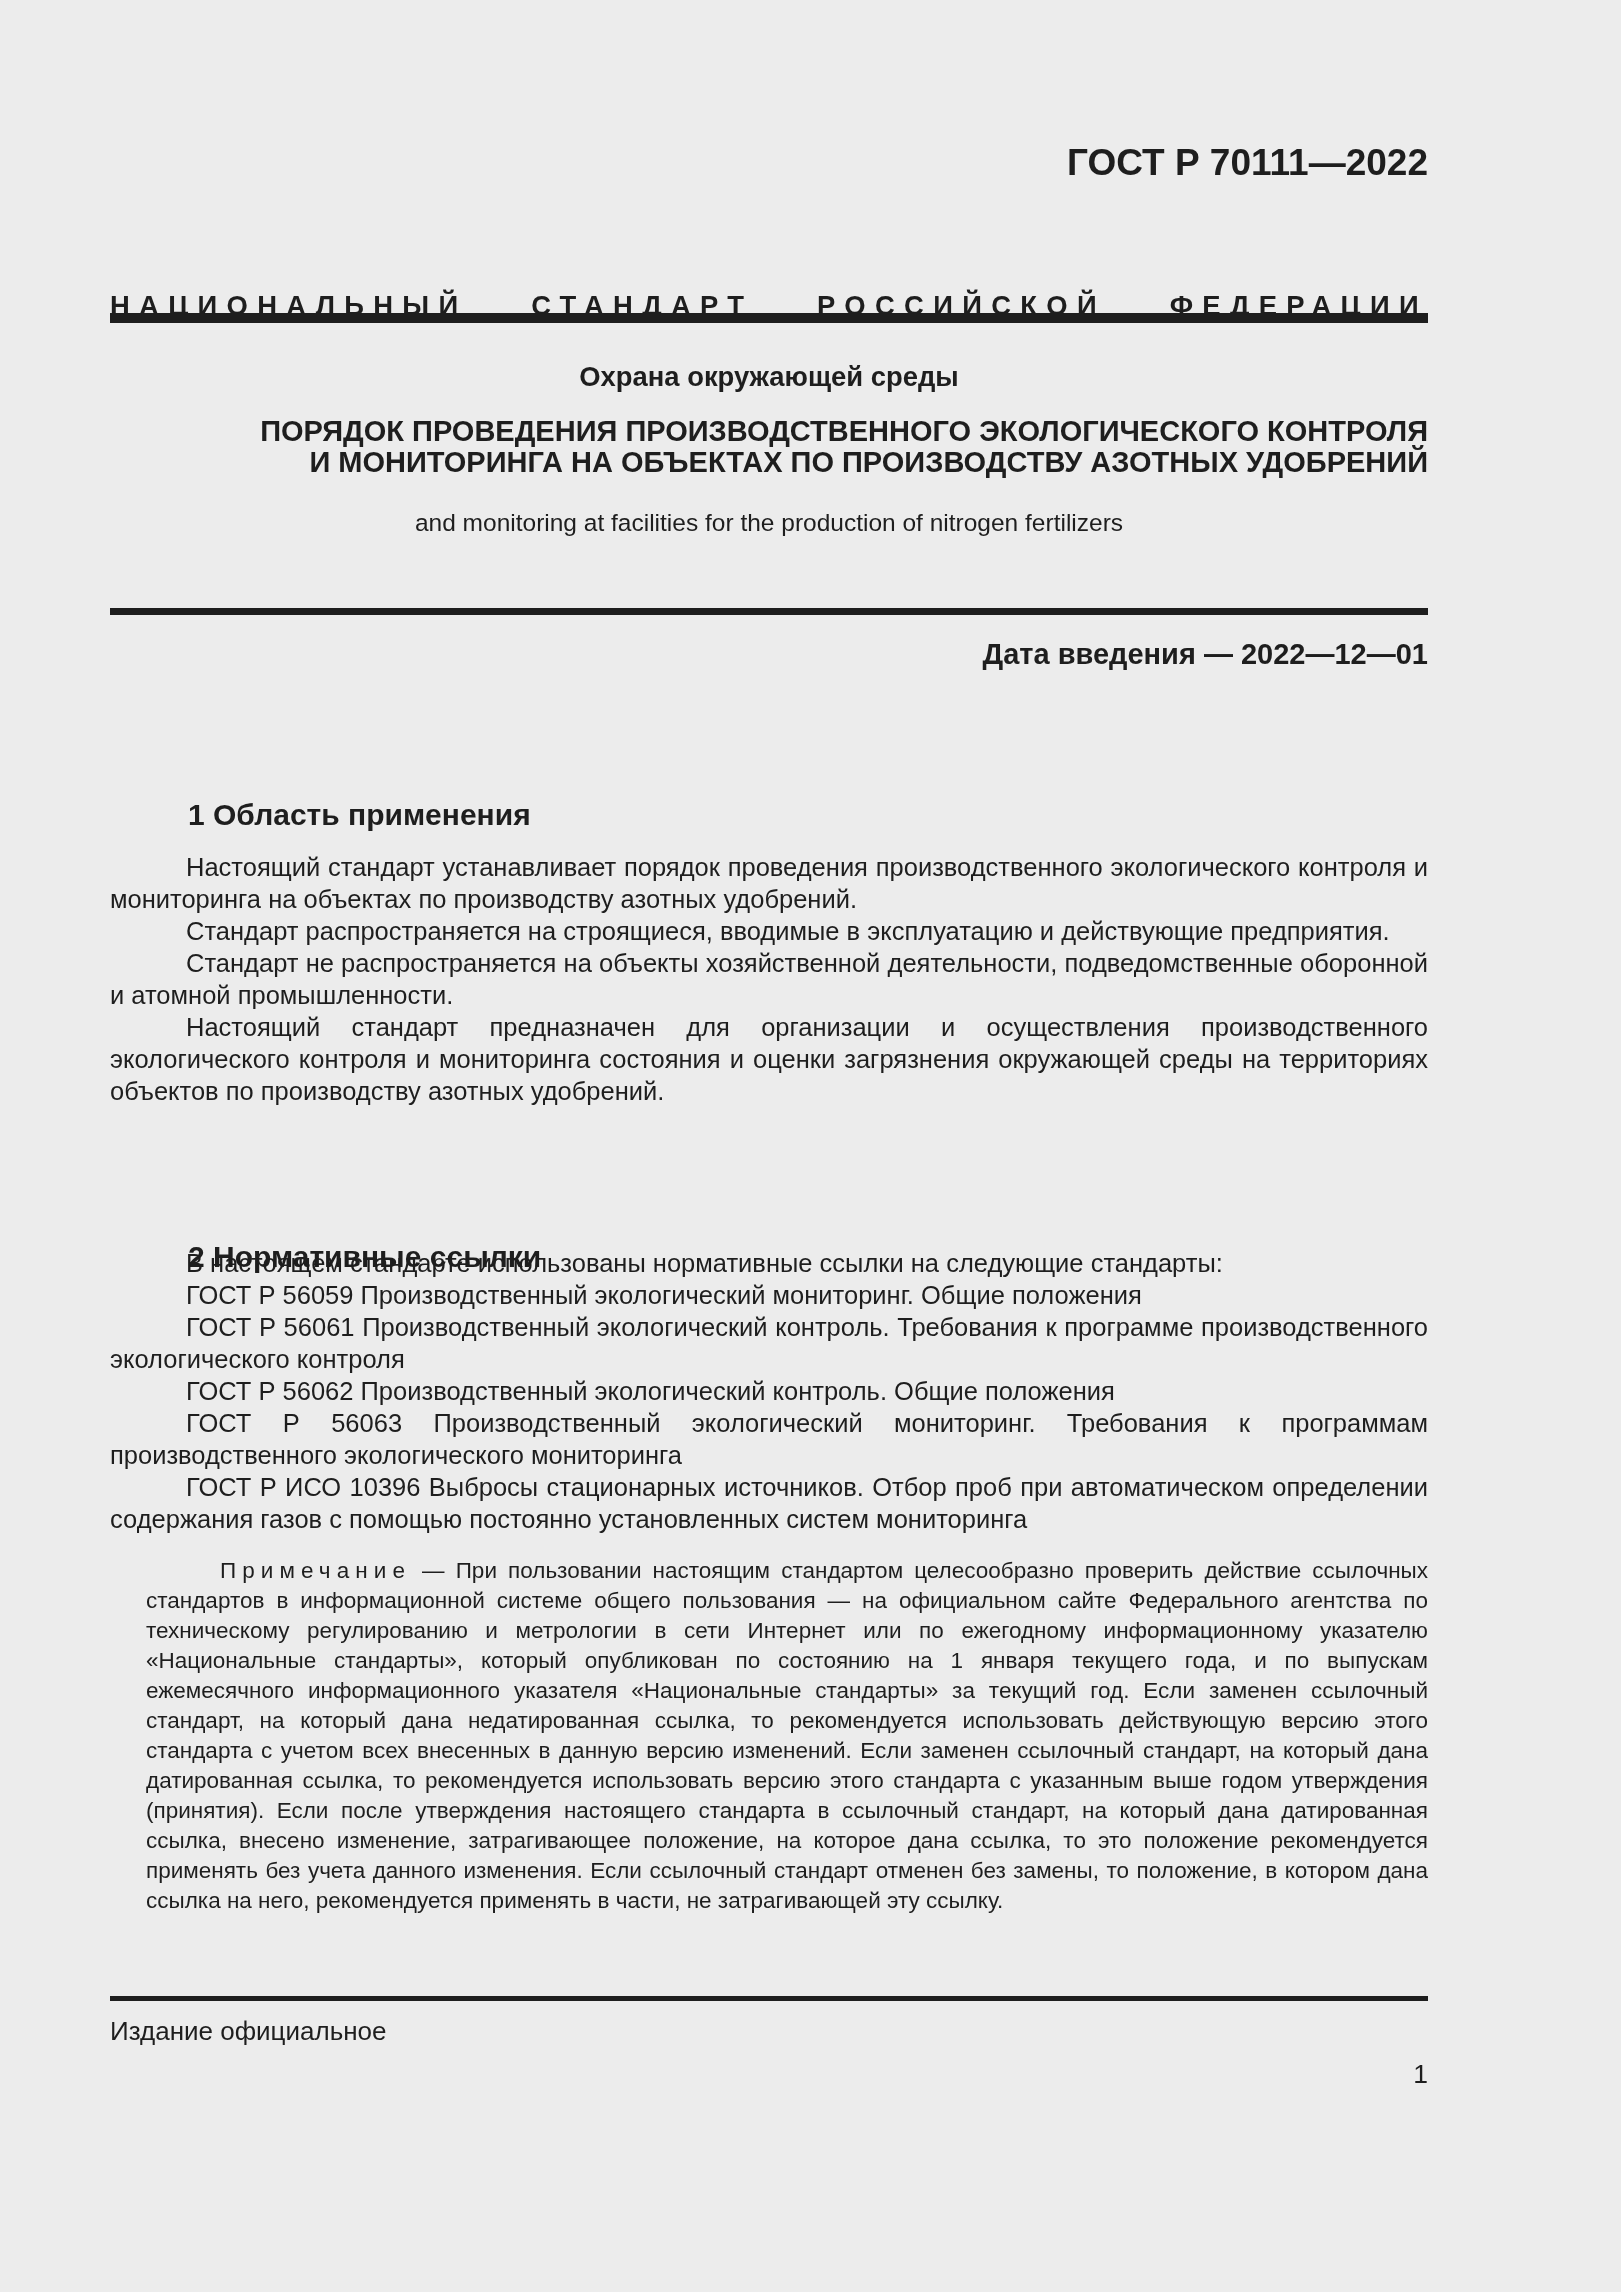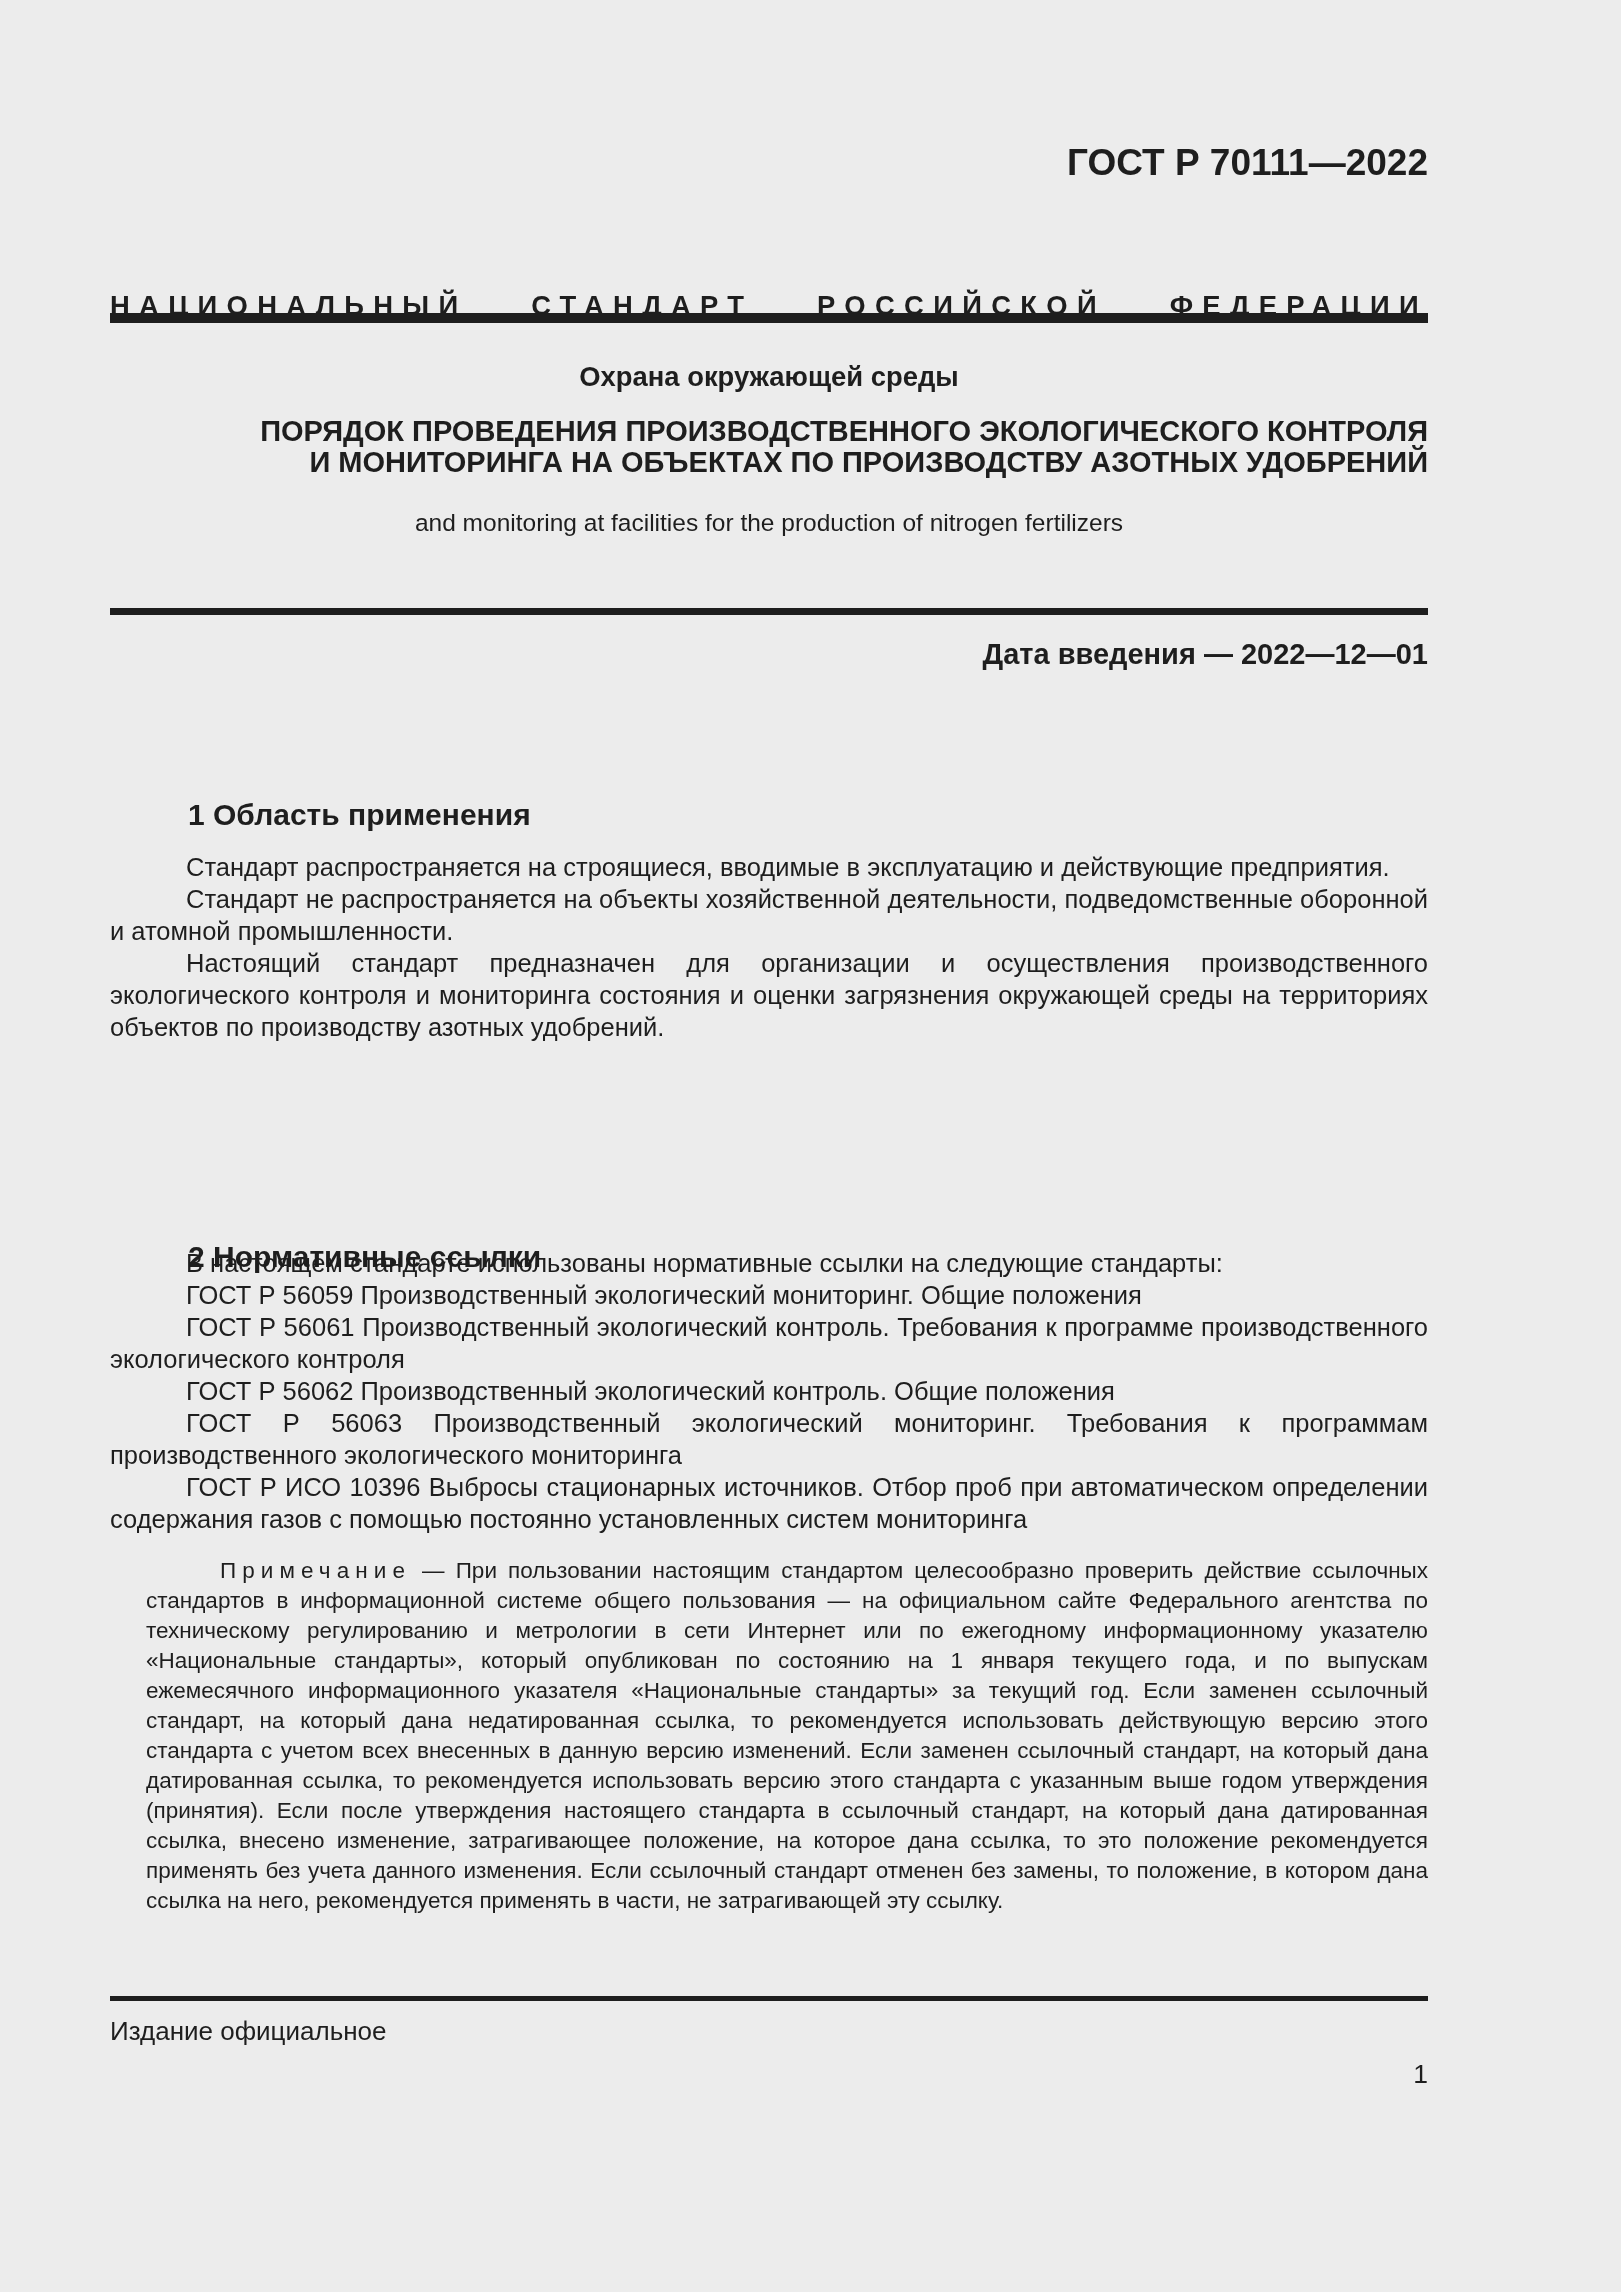--- a/index.html
+++ b/index.html
@@ -74,20 +74,21 @@
   <div>and monitoring at facilities for the production of nitrogen fertilizers</div>
 </div>
 
 <div class="abs content bar-2"></div>
 
 <div class="abs content date-line">Дата введения — 2022—12—01</div>
 
 <div class="abs content sec-heading h-scope">1 Область применения</div>
 
 <div class="abs content bodytext scope-body">
+  <p>Настоящий стандарт устанавливает порядок проведения производственного экологического контроля и мониторинга на объектах по производству азотных удобрений.</p>
   <p>Стандарт распространяется на строящиеся, вводимые в эксплуатацию и действующие предприятия.</p>
   <p>Стандарт не распространяется на объекты хозяйственной деятельности, подведомственные оборонной и атомной промышленности.</p>
   <p>Настоящий стандарт предназначен для организации и осуществления производственного экологического контроля и мониторинга состояния и оценки загрязнения окружающей среды на территориях объектов по производству азотных удобрений.</p>
 </div>
 
 <div class="abs content sec-heading h-refs">2 Нормативные ссылки</div>
 
 <div class="abs content bodytext refs-body">
   <p>В настоящем стандарте использованы нормативные ссылки на следующие стандарты:</p>
   <p>ГОСТ Р 56059 Производственный экологический мониторинг. Общие положения</p>

